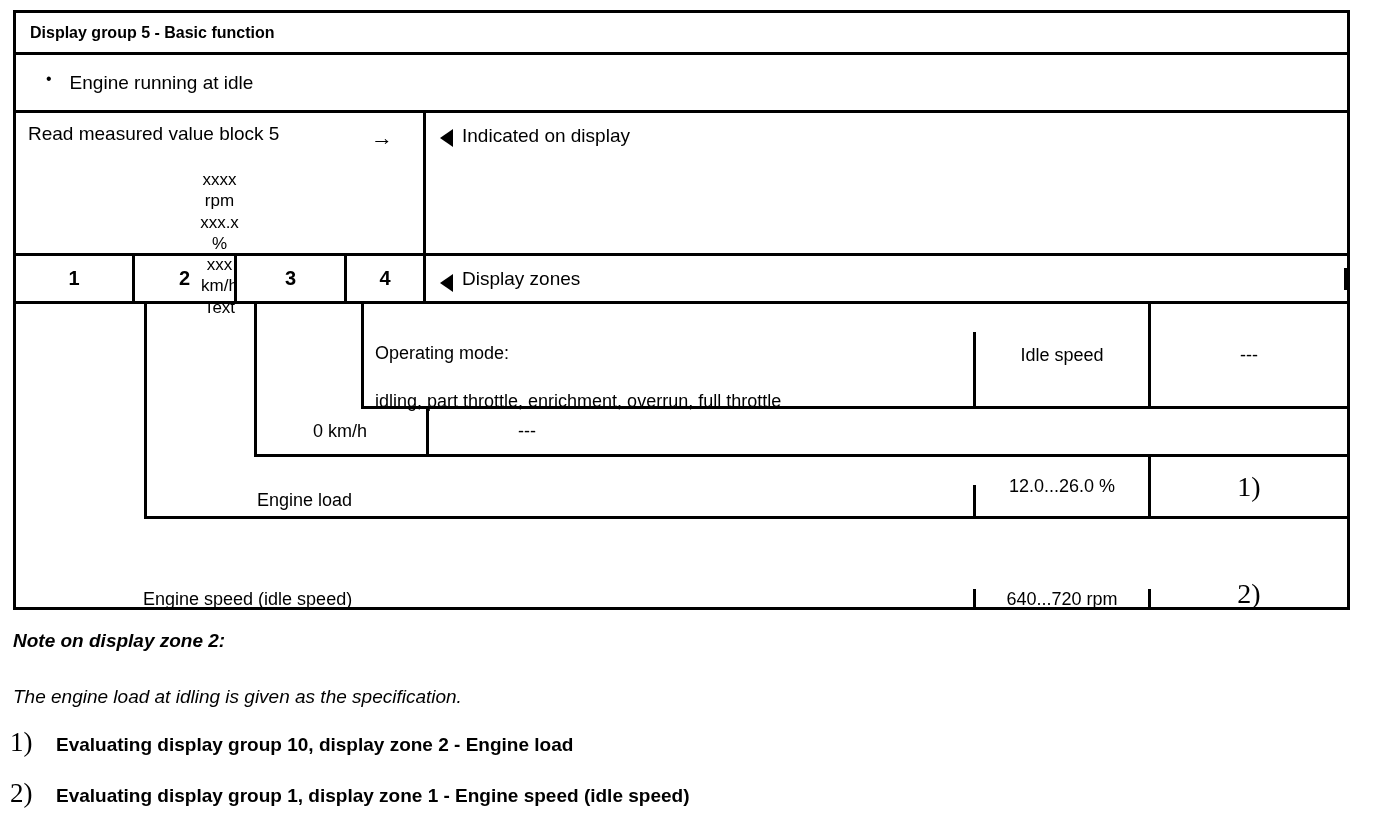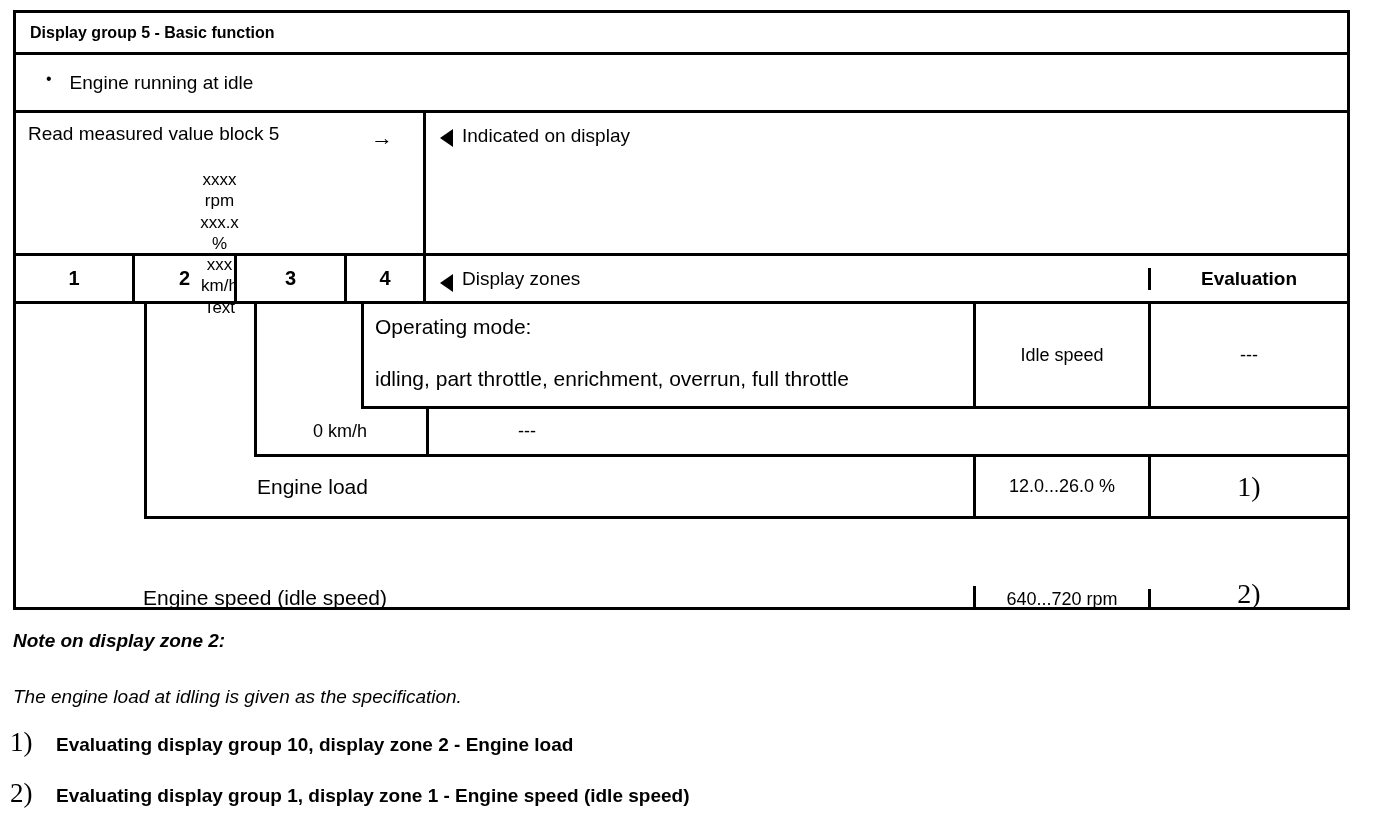--- a/index.html
+++ b/index.html
@@ -207,24 +207,25 @@
     position: absolute;
     box-sizing: border-box;
     display: flex;
     align-items: stretch;
     right: 0;
   }
   .body-row .label {
     flex: 1;
     display: flex;
     align-items: center;
-    font-size: 21px;
+    font-size: 18px;
     box-sizing: border-box;
     border-right: 3px solid #000;
     padding-left: 14px;
+    margin-top: 28px;
   }
   .body-row .spec {
     width: 175px;
     display: flex;
     align-items: center;
     justify-content: center;
     font-size: 18px;
     box-sizing: border-box;
     border-right: 3px solid #000;
     text-align: center;
@@ -377,21 +378,20 @@
       <div class="ncell n2">2</div>
       <div class="ncell n3">3</div>
       <div class="ncell n4">4</div>
     </div>
 
     <div class="zones-head">
       <div class="zh-label">
         <span class="tri"></span>
         <span>Display zones</span>
       </div>
-      <div class="zh-eval">Evaluation</div>
     </div>
 
     <div class="body-row row-mode">
       <div class="label">
         <span class="l1">Operating mode:</span>
         <span class="l2">idling, part throttle, enrichment, overrun, full throttle</span>
       </div>
       <div class="spec">Idle speed</div>
       <div class="evalc">---</div>
     </div>

